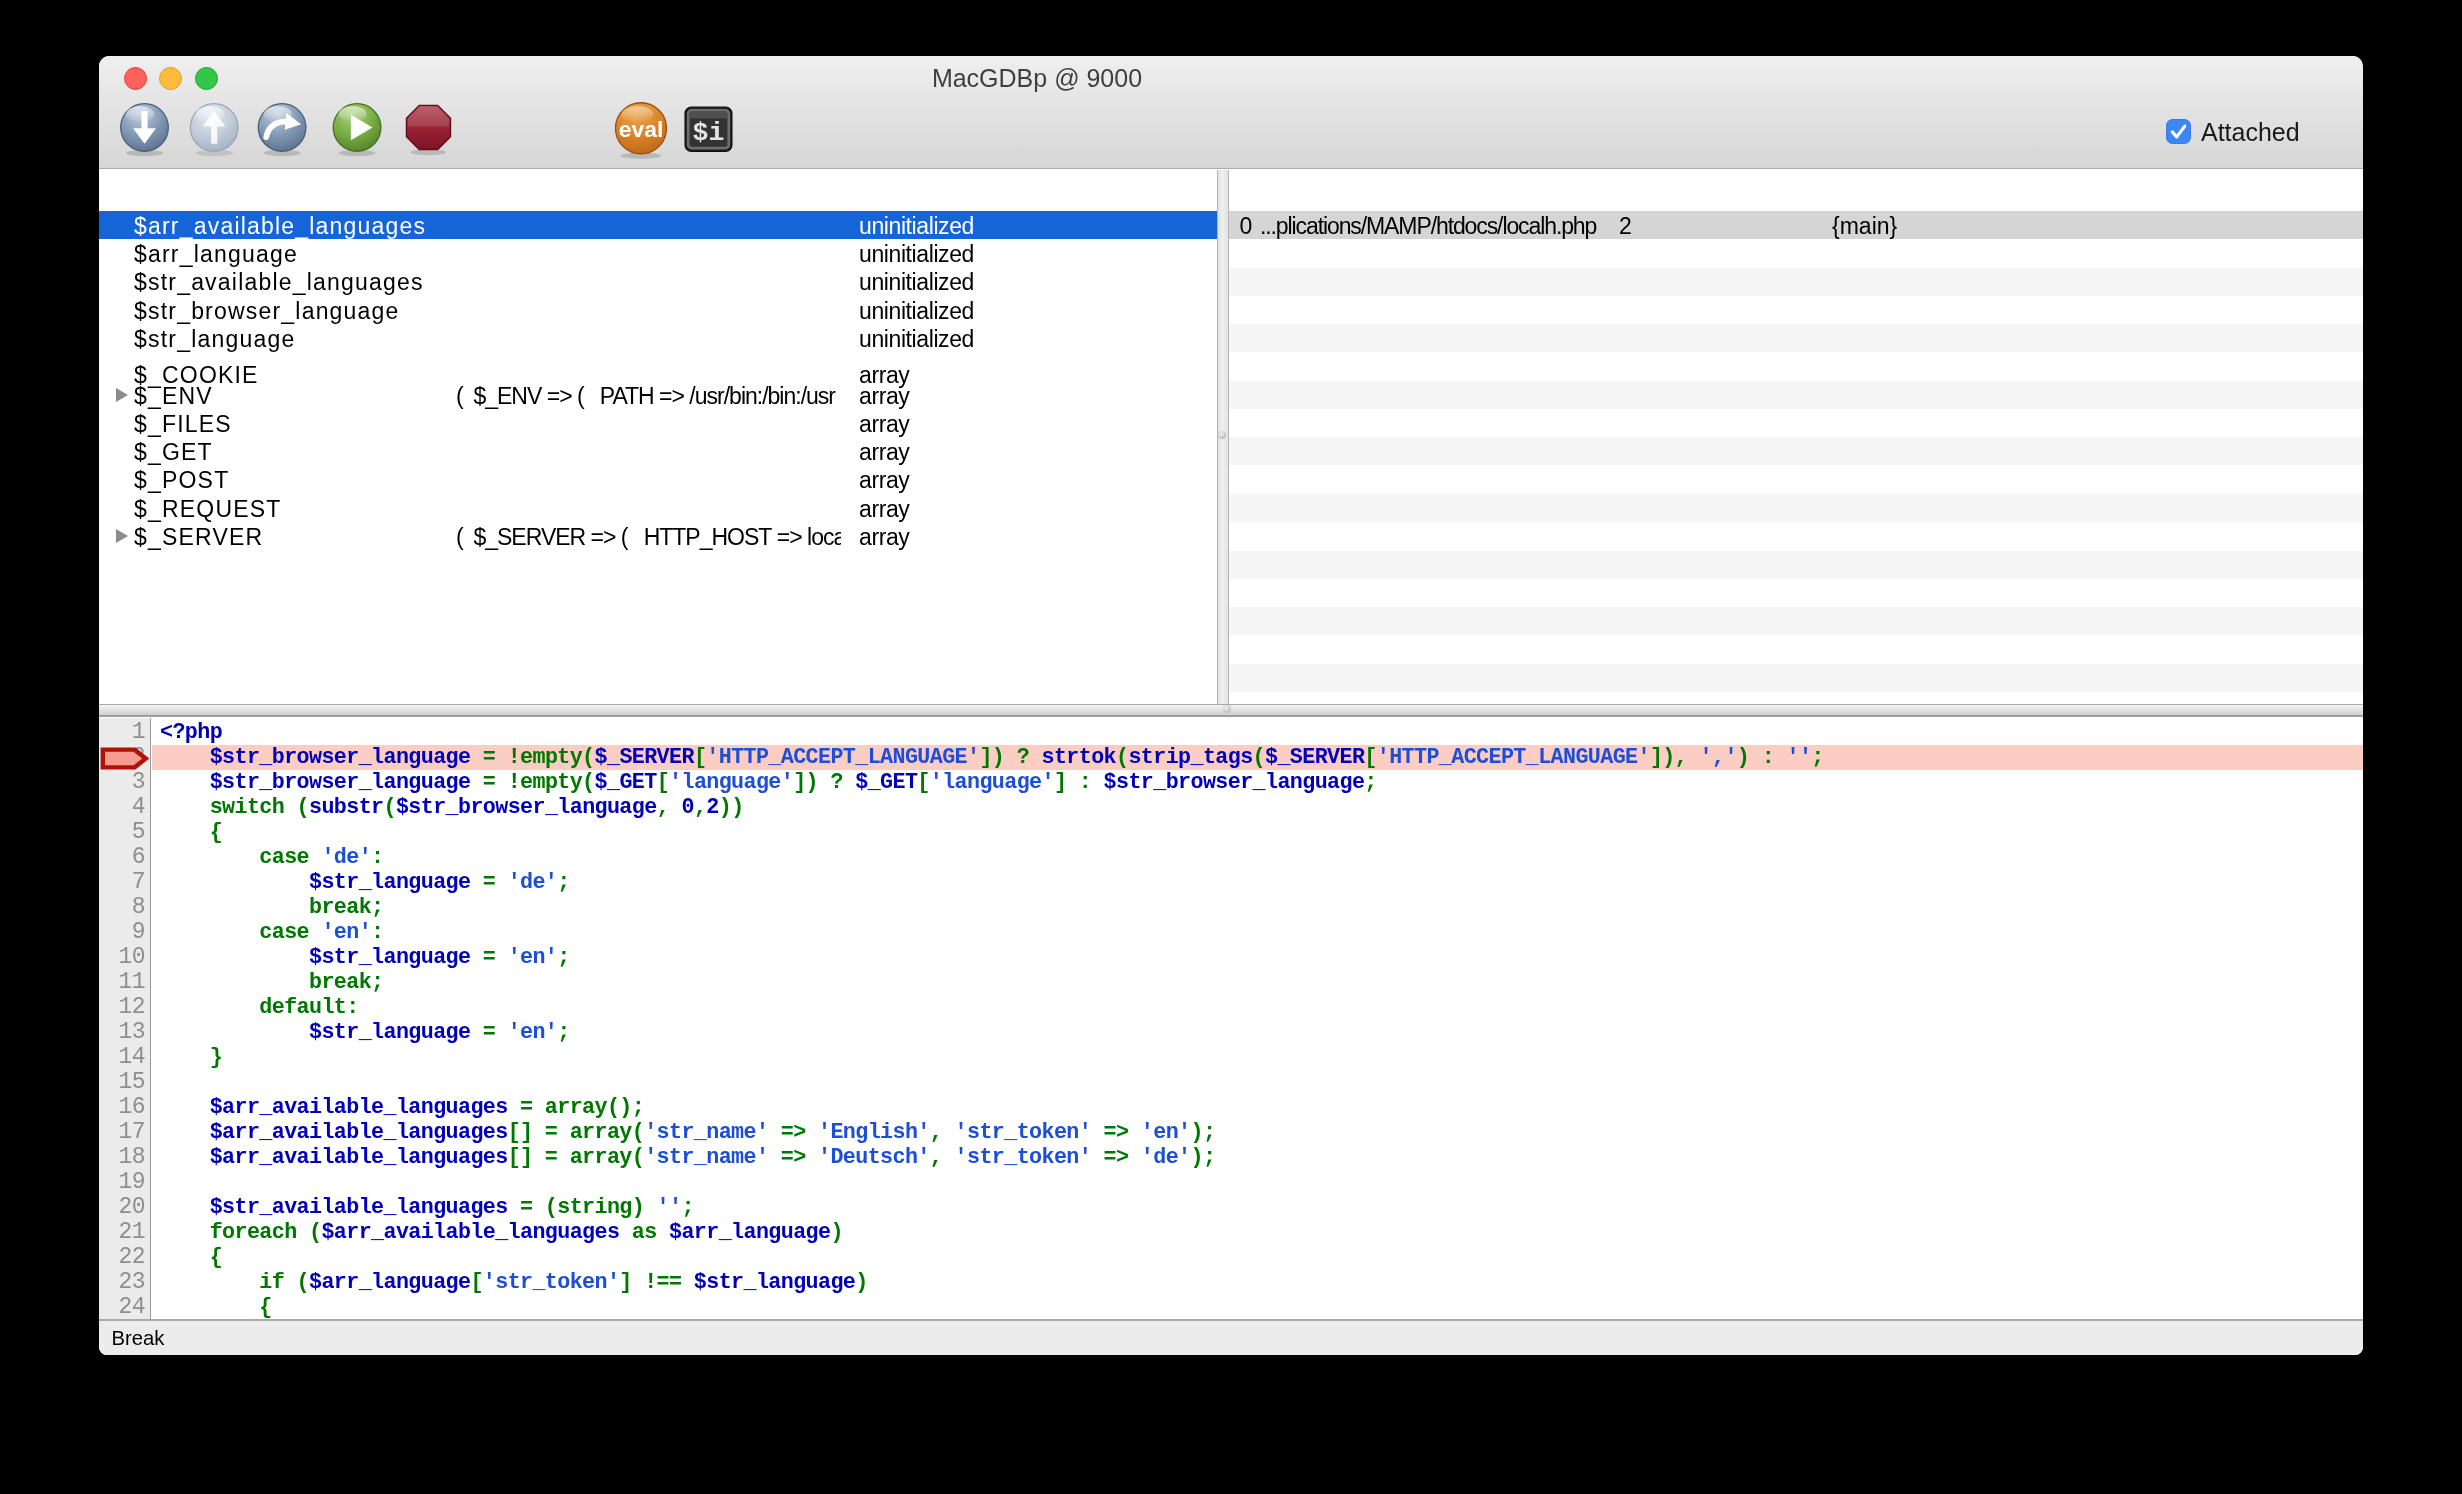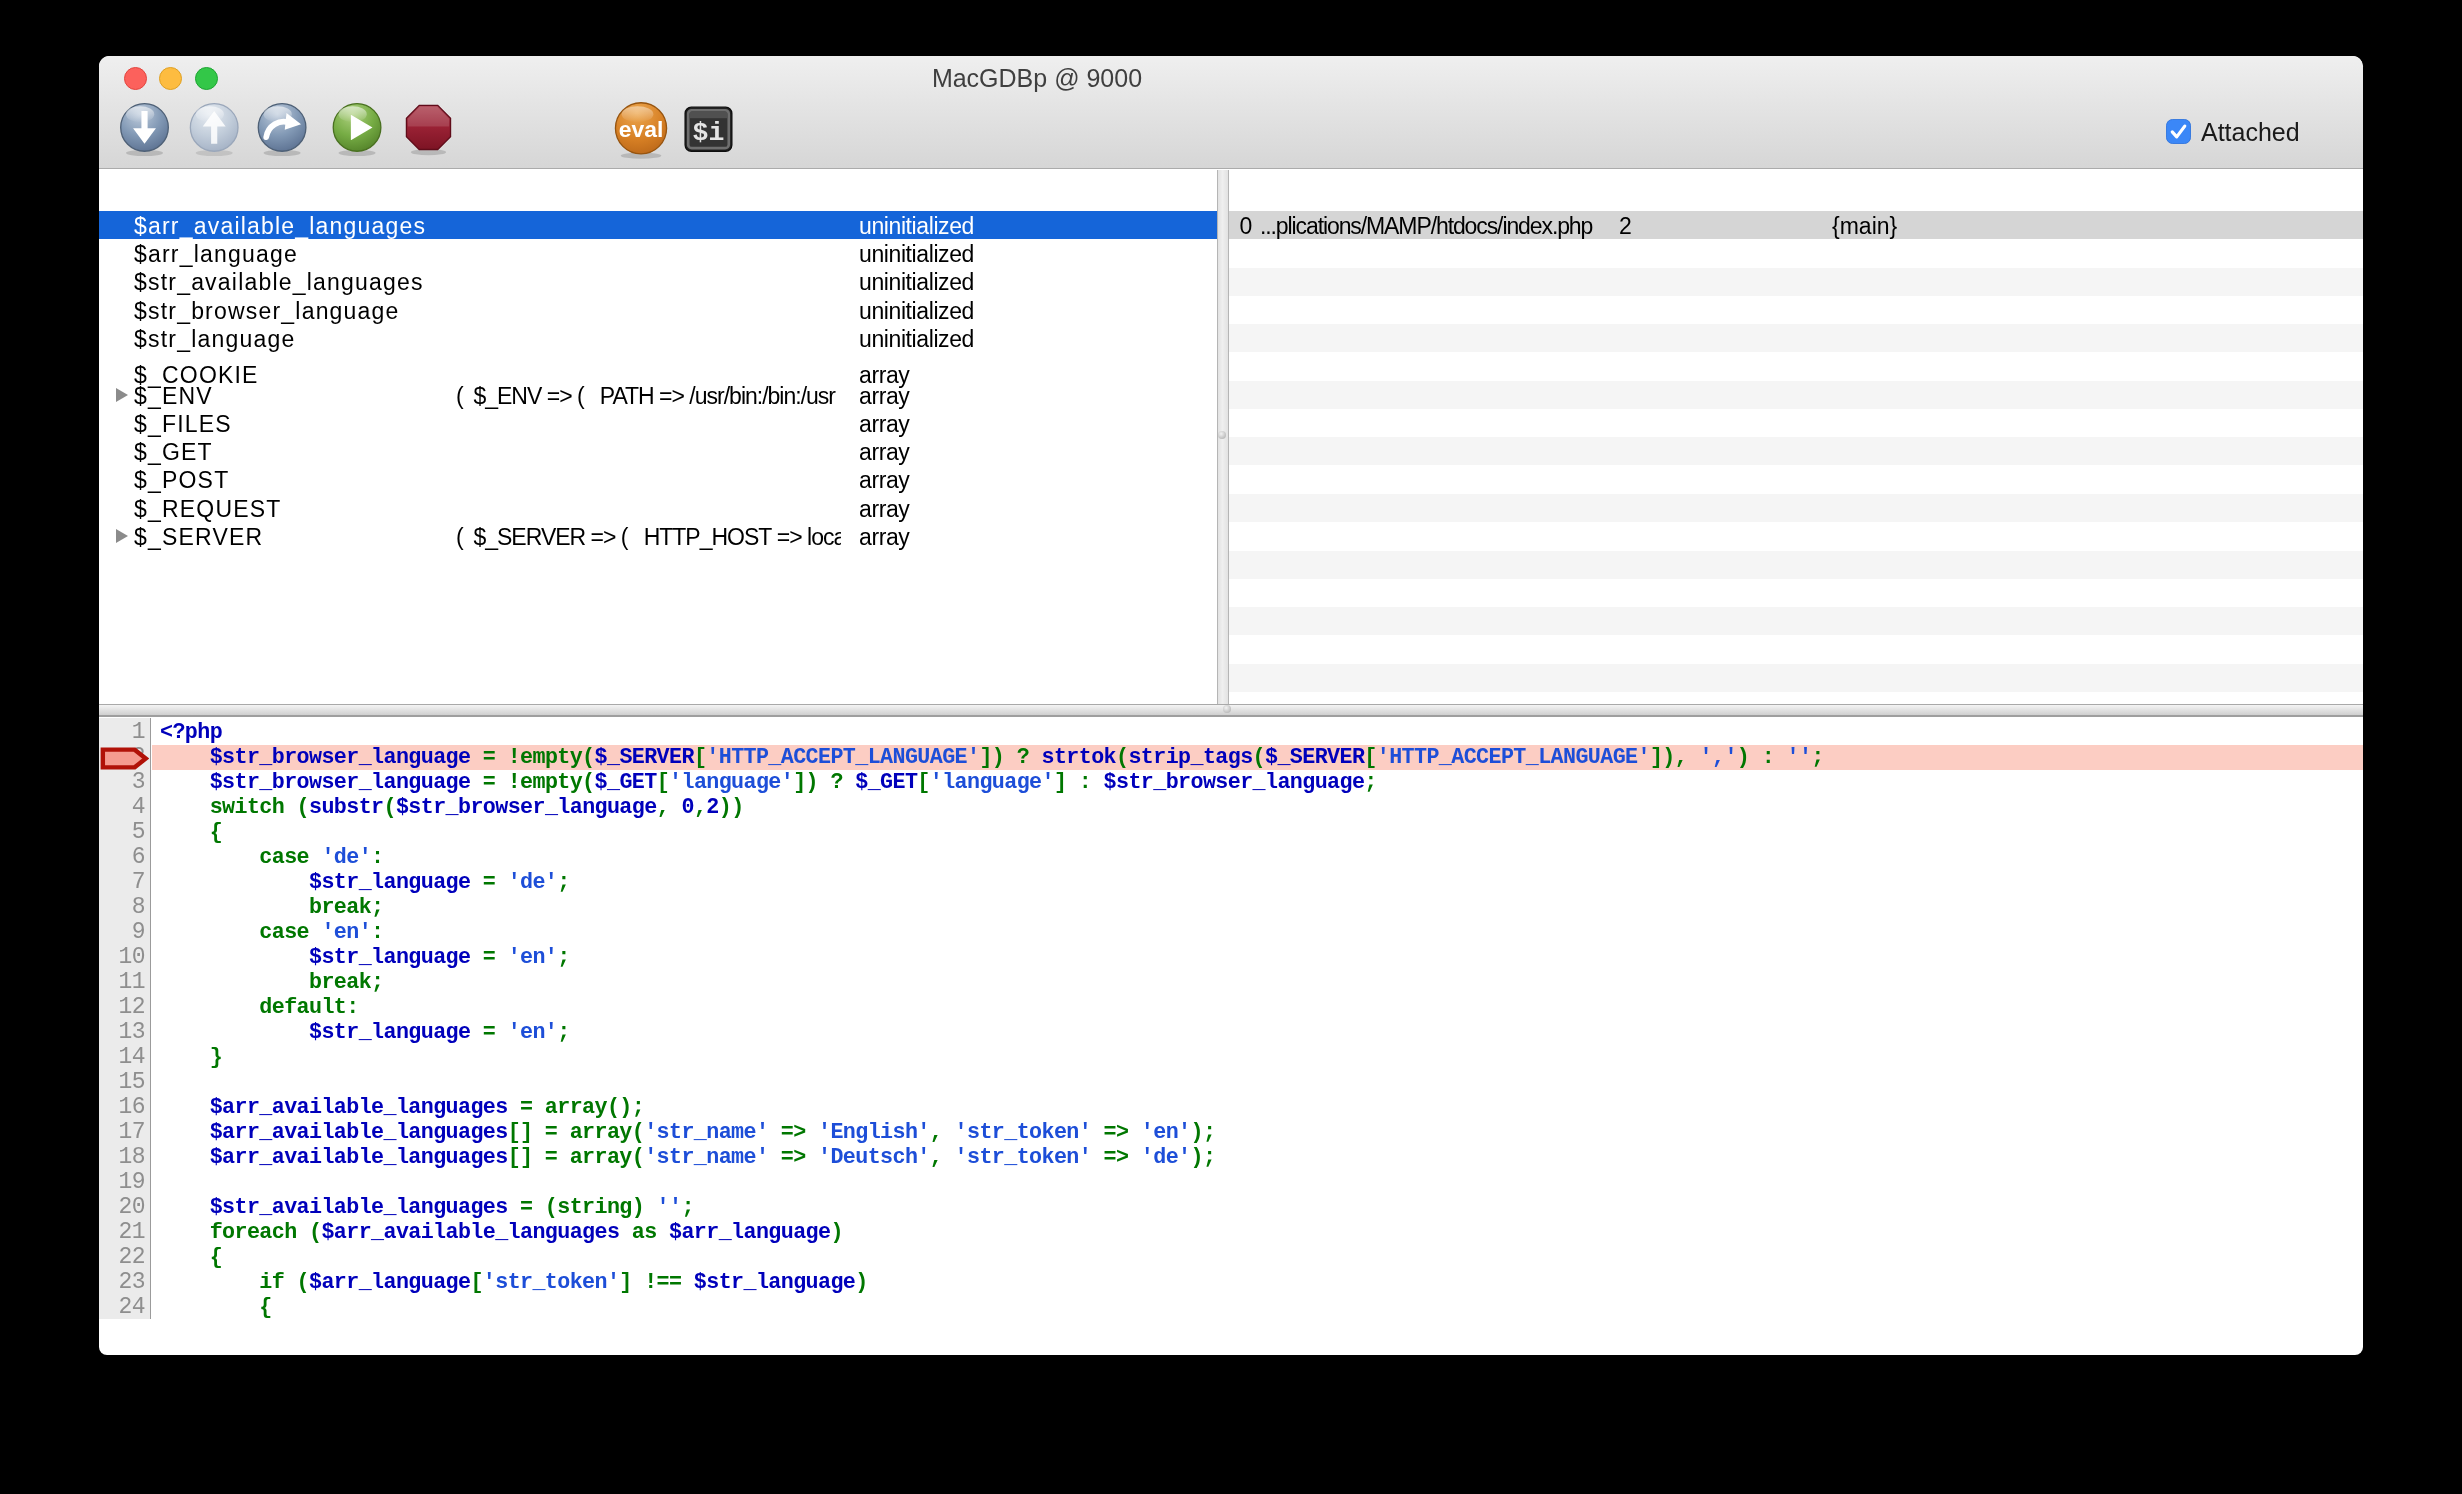--- a/index.html
+++ b/index.html
@@ -221,21 +221,21 @@
       <div class="stripe" style="top:57px"></div>
       <div class="stripe" style="top:113px"></div>
       <div class="stripe" style="top:170px"></div>
       <div class="stripe" style="top:226px"></div>
       <div class="stripe" style="top:283px"></div>
       <div class="stripe" style="top:340px"></div>
       <div class="stripe" style="top:396px"></div>
       <div class="stripe" style="top:453px"></div>
       <div id="stackrow">
         <div style="position:absolute;left:11.5px;top:1.8px">0</div>
-        <div class="f" style="position:absolute;left:32px;top:1.8px">...plications/MAMP/htdocs/index.php</div>
+        <div class="f" style="position:absolute;left:32px;top:1.8px">...plications/MAMP/htdocs/localh.php</div>
         <div style="position:absolute;left:391px;top:1.8px">2</div>
         <div style="position:absolute;left:604px;top:1.8px">{main}</div>
       </div>
     </div>
     <div id="vdiv"></div>
   </div>
   <div id="hsplit">
       <div class="dimple" style="left:1124px;top:0px"></div>
     </div>
   <div class="dimple" style="left:1119px;top:375px;z-index:5"></div>
@@ -289,14 +289,17 @@
     <i>$str_available_languages</i> = (string) <u>''</u>;
     foreach (<i>$arr_available_languages</i> as <i>$arr_language</i>)
     {
         if (<i>$arr_language</i>[<u>'str_token'</u>] !== <i>$str_language</i>)
         {
             <i>$str_available_languages</i> .= <u>'&lt;a href="'</u> . <i>$_SERVER</i>[<u>'PHP_SELF'</u>] . <u>'?language='</u> . <i>$arr_language</i>[<u>'str_token'</u>] . <u>'"&gt;'</u> . <i>$arr_language</i>[<u>'str_name'</u>] . <u>'&lt;/a&gt;'</u>;</pre>
     <svg id="bparrow" width="49" height="23" viewBox="0 0 55 26" style="position:absolute;left:0.9px;top:29px">
       <path d="M3 3 L39 3 L51.5 13 L39 23 L3 23 Z" fill="#f59b90" stroke="#b11208" stroke-width="5" stroke-linejoin="miter"></path>
     </svg>
   </div>
+  <div id="status">
+      <div>Break</div>
+    </div>
 </div>
 
 
 </body></html>

